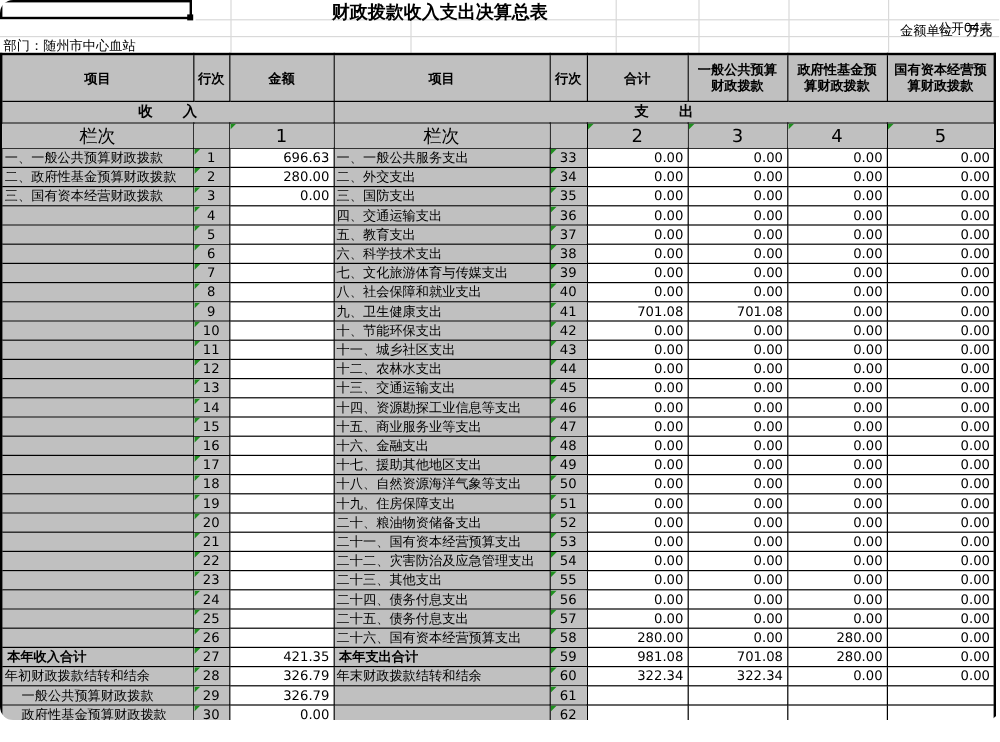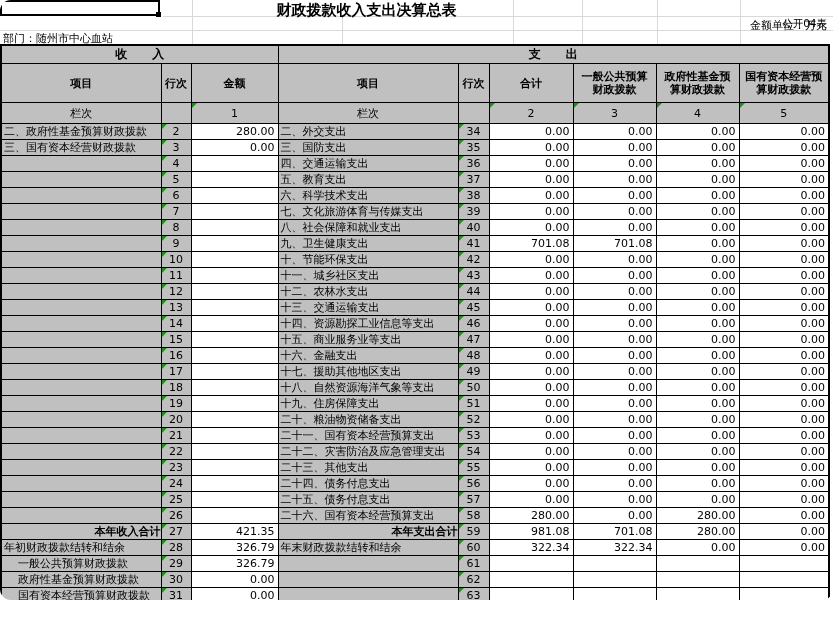--- a/index.html
+++ b/index.html
@@ -11,26 +11,26 @@
   .title{position:absolute;top:1px;left:0;width:733px;text-align:center;font-weight:bold;font-size:15px;}
   .tcode{position:absolute;top:17px;right:6px;font-size:10.5px;}
   .dept{position:absolute;top:31px;left:3px;font-size:11px;}
   .unit{position:absolute;top:18px;right:6px;font-size:11px;}
   table{position:absolute;left:0;top:44px;border-collapse:collapse;table-layout:fixed;
         border:2px solid #000;}
   td{border:1px solid #000;overflow:hidden;white-space:nowrap;padding:0;vertical-align:middle;}
   .sec{background:#c0c0c0;font-weight:bold;text-align:center;font-size:12px;height:16px;white-space:pre;}
   .hdr{background:#c0c0c0;font-weight:bold;text-align:center;font-size:11px;height:38px;
        white-space:normal;line-height:13px;padding:0 3px;}
-  .lan{background:#c0c0c0;text-align:center;font-size:11px;height:20px;position:relative;}
+  .lan{background:#c0c0c0;text-align:center;font-size:15px;height:20px;position:relative;}
   tbody td{height:15px;font-size:11px;line-height:14px;}
   .item{background:#c0c0c0;text-align:left;padding-left:2px;}
   .rowno{background:#c0c0c0;text-align:center;position:relative;}
   .num{background:#fff;text-align:right;padding-right:3px;}
-  .bc{font-weight:bold;text-align:right;padding-left:16px;}
+  .bc{font-weight:bold;text-align:left;padding-left:4px;}
   .ind{padding-left:16px;}
   .tri{position:absolute;left:0;top:0;width:0;height:0;
        border-top:5px solid #1f8f1f;border-right:5px solid transparent;}
   .note{position:absolute;left:3px;top:601px;font-weight:bold;font-size:11px;white-space:nowrap;}
 </style>
 </head>
 <body>
 
 <div class="stage">
 
@@ -60,48 +60,59 @@
         <col style="width:87px">
       <col style="width:180px">
         <col style="width:31px">
         <col style="width:84px">
       <col style="width:83px">
         <col style="width:83px">
         <col style="width:90px">
     </colgroup>
     <thead>
       <tr>
-        <td colspan="3" class="sec"><span>收      入</span></td>
-        <td colspan="6" class="sec"><span>支      出</span></td>
-      </tr>
-      <tr>
         <td class="hdr">项目</td>
         <td class="hdr">行次</td>
         <td class="hdr">金额</td>
         <td class="hdr">项目</td>
         <td class="hdr">行次</td>
         <td class="hdr">合计</td>
         <td class="hdr">一般公共预算财政拨款</td>
         <td class="hdr">政府性基金预算财政拨款</td>
         <td class="hdr">国有资本经营预算财政拨款</td>
+      </tr>
+      <tr>
+        <td colspan="3" class="sec"><span>收      入</span></td>
+        <td colspan="6" class="sec"><span>支      出</span></td>
       </tr>
       <tr>
         <td class="lan">栏次</td>
         <td class="lan"></td>
         <td class="lan"><span class="tri"></span><span>1</span></td>
         <td class="lan">栏次</td>
         <td class="lan"></td>
         <td class="lan"><span class="tri"></span><span>2</span></td>
         <td class="lan"><span class="tri"></span><span>3</span></td>
         <td class="lan"><span class="tri"></span><span>4</span></td>
         <td class="lan"><span class="tri"></span><span>5</span></td>
       </tr>
     </thead>
     <tbody id="body-rows">
         <tr>
+          <td class="item">一、一般公共预算财政拨款</td>
+          <td class="rowno"><span class="tri"></span>1</td>
+          <td class="num">696.63</td>
+          <td class="item">一、一般公共服务支出</td>
+          <td class="rowno"><span class="tri"></span>33</td>
+          <td class="num">0.00</td>
+          <td class="num">0.00</td>
+          <td class="num">0.00</td>
+          <td class="num">0.00</td>
+        </tr>
+        <tr>
           <td class="item">二、政府性基金预算财政拨款</td>
           <td class="rowno"><span class="tri"></span>2</td>
           <td class="num">280.00</td>
           <td class="item">二、外交支出</td>
           <td class="rowno"><span class="tri"></span>34</td>
           <td class="num">0.00</td>
           <td class="num">0.00</td>
           <td class="num">0.00</td>
           <td class="num">0.00</td>
         </tr>

